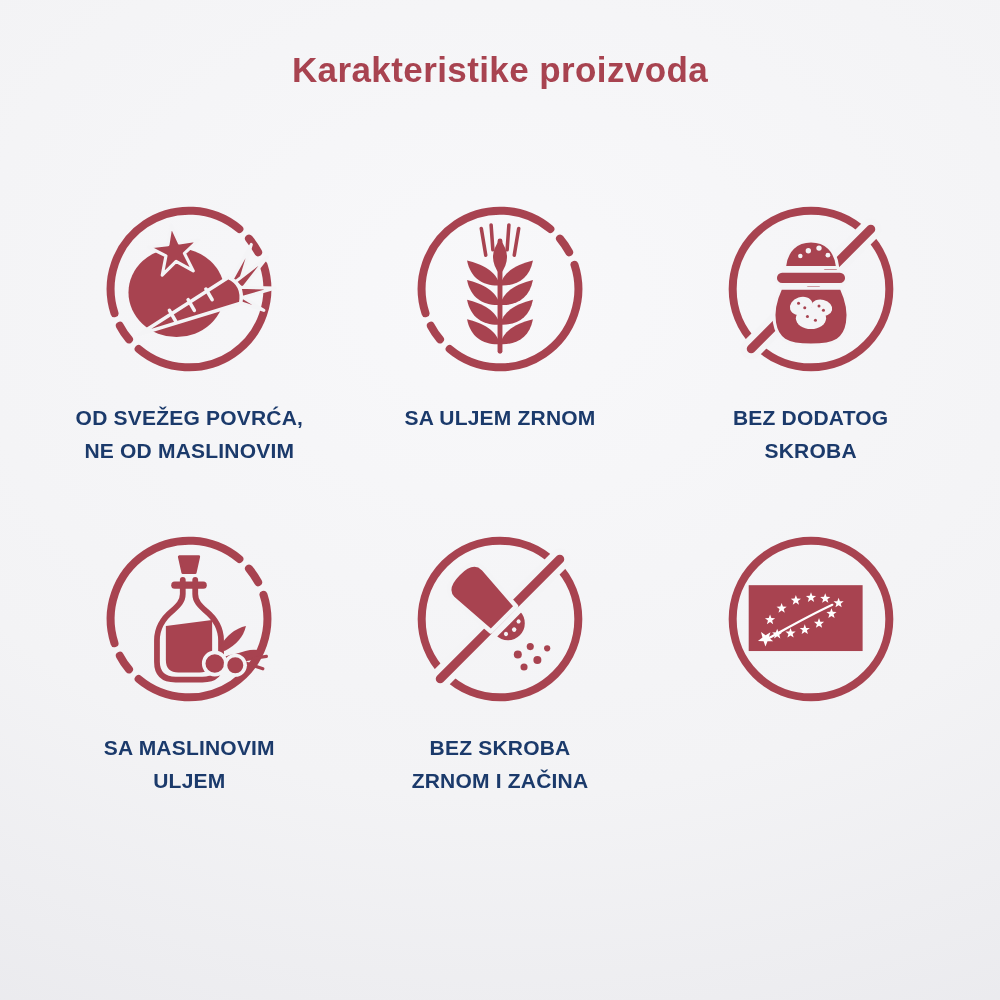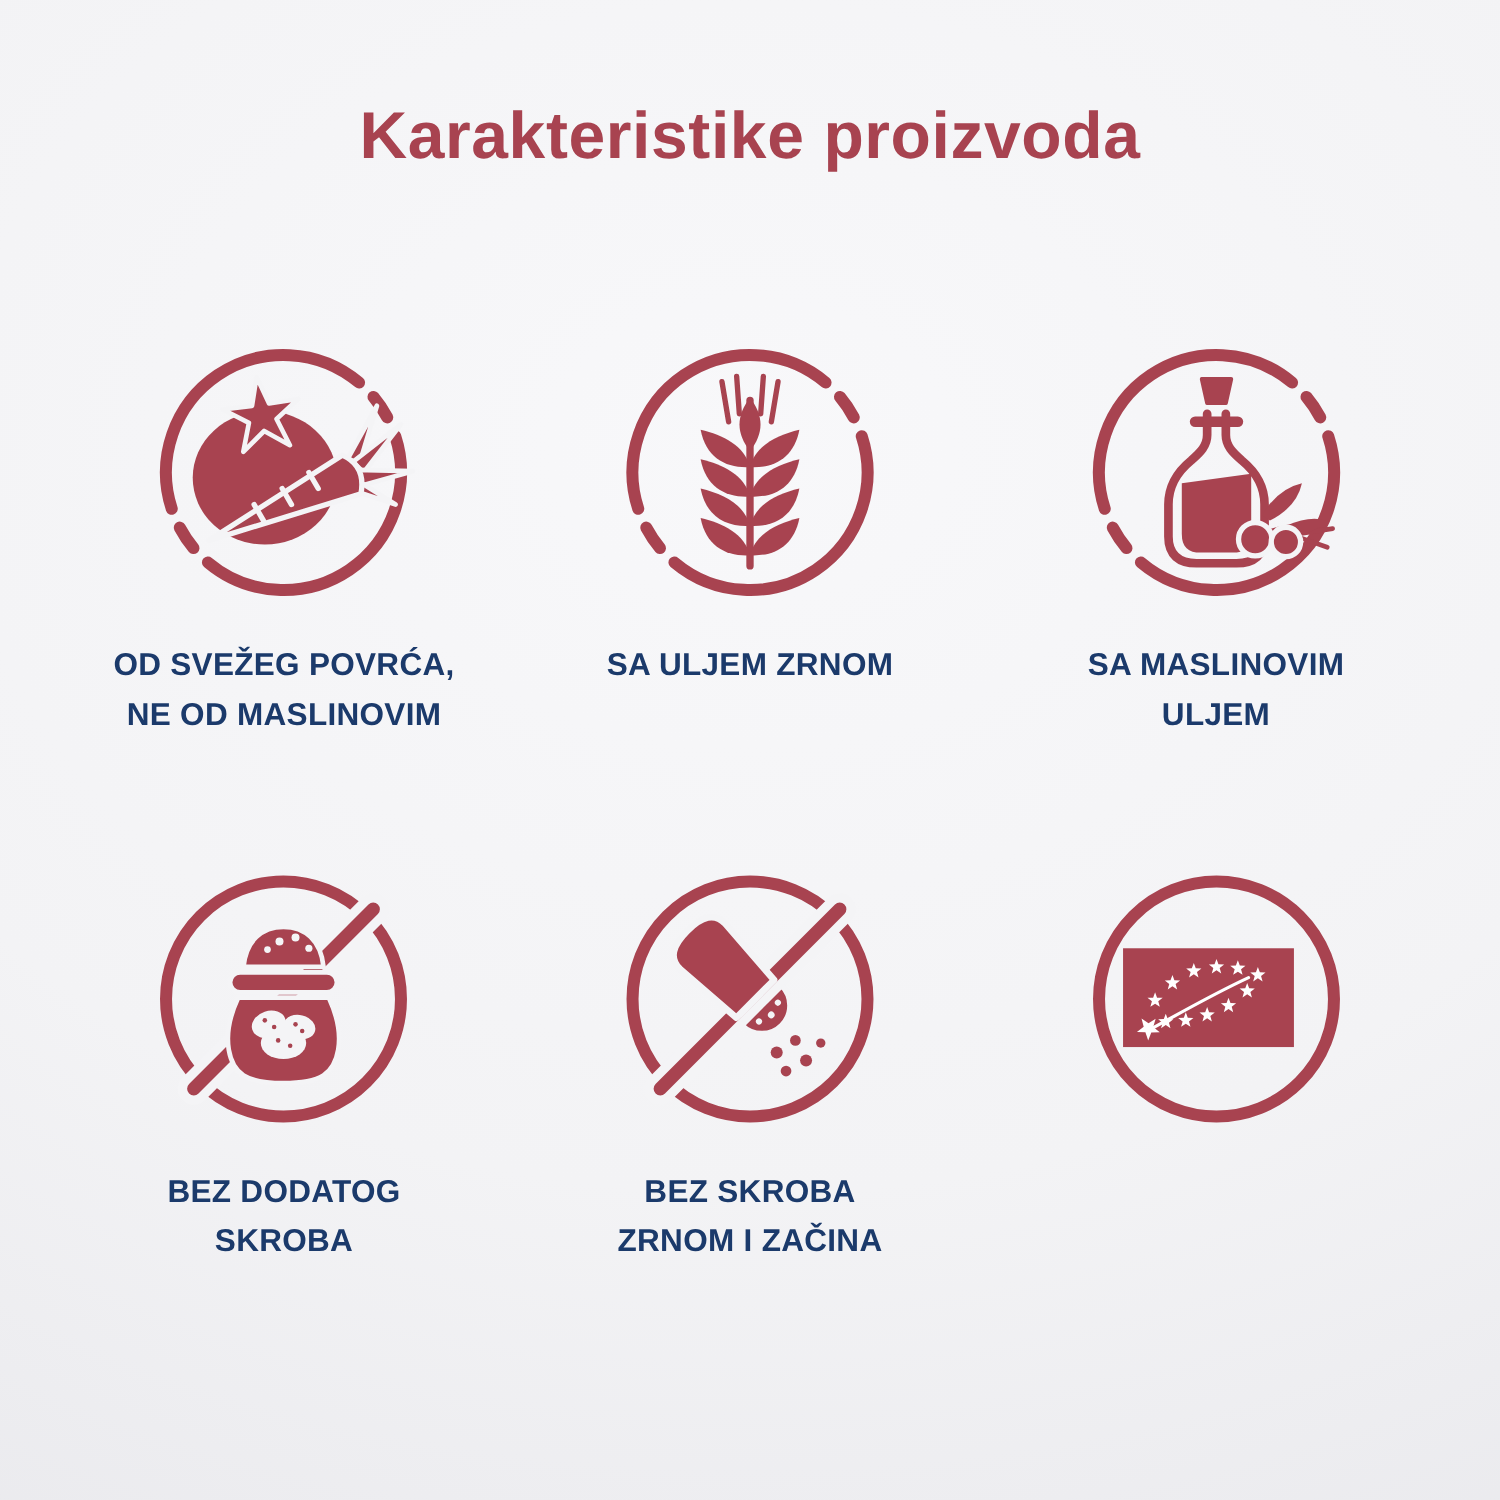--- a/index.html
+++ b/index.html
@@ -8,28 +8,28 @@
   }
   *{box-sizing:border-box;}
   html,body{margin:0;padding:0;}
   body{
     width:1000px;height:1000px;
     background:radial-gradient(120% 90% at 50% 30%, #f8f8fa 0%, #f3f3f5 55%, #e8e8ec 100%);
     font-family:"Liberation Sans", sans-serif;
     overflow:hidden;
   }
   h1.title{
-    margin:16px;padding-top:50px;
+    margin:0;padding-top:50px;
     text-align:center;
-    font-size:44px;font-weight:bold;letter-spacing:.4px;
+    font-size:35px;font-weight:bold;letter-spacing:.4px;
     color:var(--accent-red,#a84350);
   }
   .grid{
     width:932px;margin:110px auto 0;
-    display:grid;grid-template-columns:repeat(3,1fr);row-gap:84px;
+    display:grid;grid-template-columns:repeat(3,1fr);row-gap:63px;
   }
   .feature{display:flex;flex-direction:column;align-items:center;}
   .icon-wrap{width:178px;height:178px;}
   .icon-wrap svg{width:100%;height:100%;display:block;color:var(--accent-red,#a84350);}
   .label{
     margin:24px 0 0;text-align:center;
     font-weight:bold;font-size:21px;line-height:1.55;letter-spacing:.2px;
     color:var(--text-navy,#1b3a6b);
   }
   .label span{display:block;}
@@ -109,52 +109,20 @@
         </svg>
       </div>
       <p class="label">
         <span>SA ULJEM ZRNOM</span>
       </p>
     </section>
 
     <section class="feature">
       <div class="icon-wrap">
         <svg viewBox="0 0 200 200">
-          <g stroke="currentColor" stroke-width="9" fill="none" stroke-linecap="round">
-            <path d="M183.7 72.8 A88 88 0 0 1 43.4 167.4"></path>
-            <path d="M16.3 127.2 A88 88 0 0 1 156.6 32.6"></path>
-            <path d="M167.4 43.4 A88 88 0 0 1 177.7 58.7"></path>
-            <path d="M32.6 156.6 A88 88 0 0 1 22.3 141.3"></path>
-          </g>
-          <path d="M89 30 L111 30 L107 48 L93 48 Z" fill="currentColor" stroke="currentColor" stroke-width="3" stroke-linejoin="round"></path>
-          <path d="M84 62 L116 62" stroke="currentColor" stroke-width="8" stroke-linecap="round" fill="none"></path>
-          <path d="M93 56 L93 72 C93 80 88 85 81 91 C70 100 64 110 64 124 L64 148 C64 162 72 168 85 168 L115 168 C128 168 136 162 136 148 L136 124 C136 110 130 100 119 91 C112 85 107 80 107 72 L107 56" fill="none" stroke="currentColor" stroke-width="6.5" stroke-linecap="round" stroke-linejoin="round"></path>
-          <path d="M74 108 L126 101 L126 146 C126 156 121 160 112 160 L88 160 C79 160 74 156 74 146 Z" fill="currentColor"></path>
-          <g stroke="currentColor" stroke-width="3.5" stroke-linecap="round" fill="none">
-            <path d="M126 150 Q150 138 172 140"></path>
-            <path d="M161 146 L187 142"></path>
-            <path d="M163 149 L183 156"></path>
-          </g>
-          <g fill="currentColor">
-            <path d="M134 132 Q146 112 164 108 Q160 126 140 136 Z"></path>
-            <path d="M152 140 Q170 132 182 136 Q172 148 154 146 Z"></path>
-          </g>
-          <circle cx="129" cy="150" r="12.5" fill="currentColor" stroke="#f4f4f6" stroke-width="4"></circle>
-          <circle cx="152" cy="152" r="11" fill="currentColor" stroke="#f4f4f6" stroke-width="4"></circle>
-        </svg>
-      </div>
-      <p class="label">
-        <span>SA MASLINOVIM</span>
-        <span>ULJEM</span>
-      </p>
-    </section>
-
-    <section class="feature">
-      <div class="icon-wrap">
-        <svg viewBox="0 0 200 200">
           <circle cx="100" cy="100" r="88" fill="none" stroke="currentColor" stroke-width="9"></circle>
           <path d="M167.2 32.8 L32.8 167.2" stroke="#f4f4f6" stroke-width="24" stroke-linecap="round" fill="none"></path>
           <path d="M167.2 32.8 L32.8 167.2" stroke="currentColor" stroke-width="10" stroke-linecap="round" fill="none"></path>
           <path d="M70 76 C72 56 84 46 100 46 C116 46 128 56 130 76 Z" fill="currentColor" stroke="#f4f4f6" stroke-width="3.5" stroke-linejoin="round"></path>
           <g fill="#f4f4f6">
             <circle cx="97" cy="57" r="3"></circle>
               <circle cx="109" cy="54" r="3"></circle>
             <circle cx="119" cy="62" r="2.7"></circle>
               <circle cx="88" cy="63" r="2.5"></circle>
           </g>
@@ -171,20 +139,52 @@
             <circle cx="109" cy="119" r="1.7"></circle>
               <circle cx="114" cy="124" r="1.7"></circle>
             <circle cx="96" cy="131" r="1.7"></circle>
               <circle cx="105" cy="135" r="1.7"></circle>
           </g>
         </svg>
       </div>
       <p class="label">
         <span>BEZ DODATOG</span>
         <span>SKROBA</span>
+      </p>
+    </section>
+
+    <section class="feature">
+      <div class="icon-wrap">
+        <svg viewBox="0 0 200 200">
+          <g stroke="currentColor" stroke-width="9" fill="none" stroke-linecap="round">
+            <path d="M183.7 72.8 A88 88 0 0 1 43.4 167.4"></path>
+            <path d="M16.3 127.2 A88 88 0 0 1 156.6 32.6"></path>
+            <path d="M167.4 43.4 A88 88 0 0 1 177.7 58.7"></path>
+            <path d="M32.6 156.6 A88 88 0 0 1 22.3 141.3"></path>
+          </g>
+          <path d="M89 30 L111 30 L107 48 L93 48 Z" fill="currentColor" stroke="currentColor" stroke-width="3" stroke-linejoin="round"></path>
+          <path d="M84 62 L116 62" stroke="currentColor" stroke-width="8" stroke-linecap="round" fill="none"></path>
+          <path d="M93 56 L93 72 C93 80 88 85 81 91 C70 100 64 110 64 124 L64 148 C64 162 72 168 85 168 L115 168 C128 168 136 162 136 148 L136 124 C136 110 130 100 119 91 C112 85 107 80 107 72 L107 56" fill="none" stroke="currentColor" stroke-width="6.5" stroke-linecap="round" stroke-linejoin="round"></path>
+          <path d="M74 108 L126 101 L126 146 C126 156 121 160 112 160 L88 160 C79 160 74 156 74 146 Z" fill="currentColor"></path>
+          <g stroke="currentColor" stroke-width="3.5" stroke-linecap="round" fill="none">
+            <path d="M126 150 Q150 138 172 140"></path>
+            <path d="M161 146 L187 142"></path>
+            <path d="M163 149 L183 156"></path>
+          </g>
+          <g fill="currentColor">
+            <path d="M134 132 Q146 112 164 108 Q160 126 140 136 Z"></path>
+            <path d="M152 140 Q170 132 182 136 Q172 148 154 146 Z"></path>
+          </g>
+          <circle cx="129" cy="150" r="12.5" fill="currentColor" stroke="#f4f4f6" stroke-width="4"></circle>
+          <circle cx="152" cy="152" r="11" fill="currentColor" stroke="#f4f4f6" stroke-width="4"></circle>
+        </svg>
+      </div>
+      <p class="label">
+        <span>SA MASLINOVIM</span>
+        <span>ULJEM</span>
       </p>
     </section>
 
     <section class="feature">
       <div class="icon-wrap">
         <svg viewBox="0 0 200 200">
           <circle cx="100" cy="100" r="88" fill="none" stroke="currentColor" stroke-width="9"></circle>
           <path d="M167.2 32.8 L32.8 167.2" stroke="#f4f4f6" stroke-width="24" stroke-linecap="round" fill="none"></path>
           <path d="M167.2 32.8 L32.8 167.2" stroke="currentColor" stroke-width="10" stroke-linecap="round" fill="none"></path>
           <g transform="translate(-6 -10) rotate(-45 100 100)">

